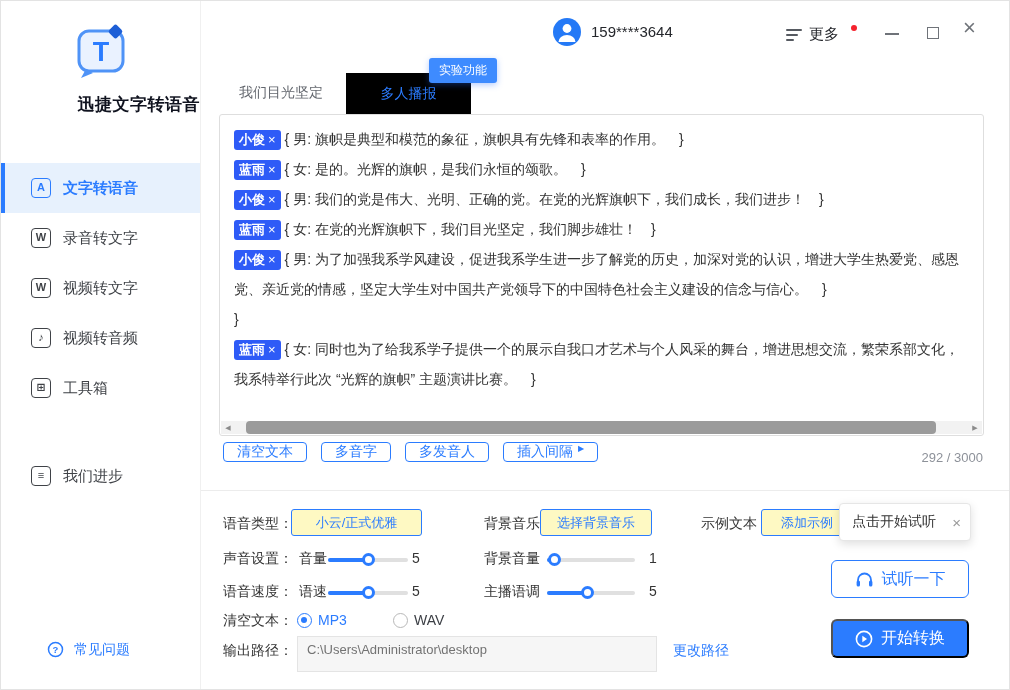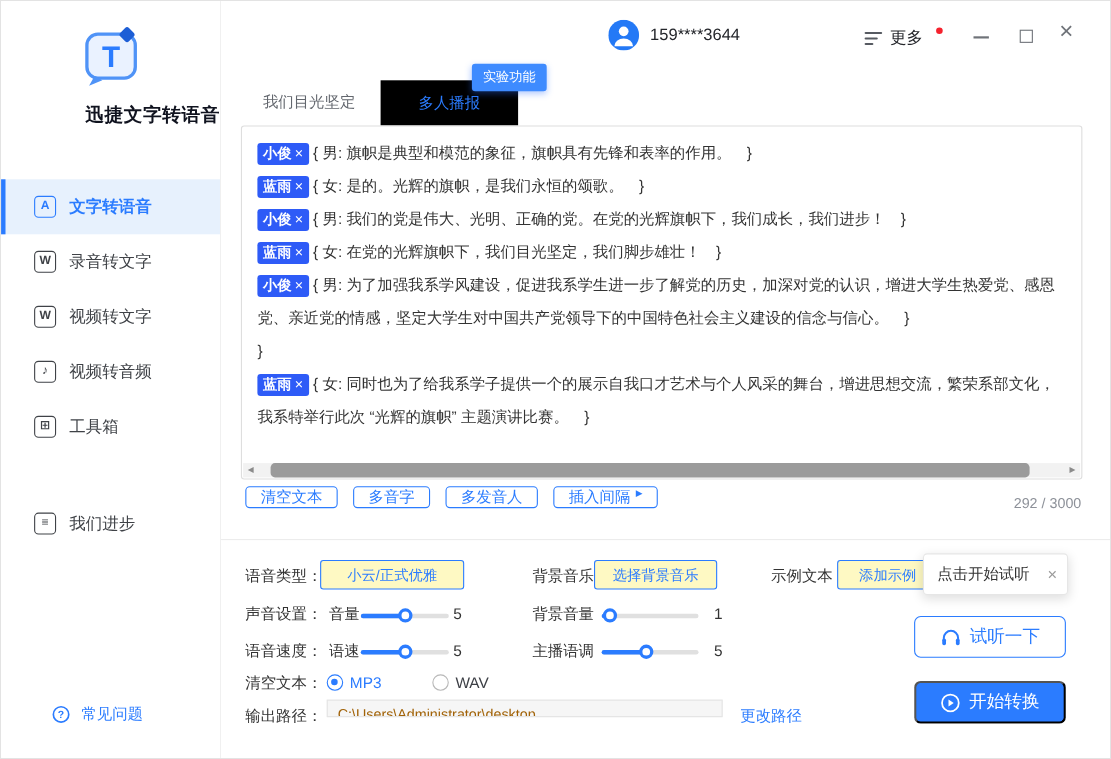--- a/index.html
+++ b/index.html
@@ -63,21 +63,21 @@
   .slider{position:absolute;height:4px;background:#e0e0e0;border-radius:2px;cursor:pointer}
   .slider .fill{position:relative;height:4px;background:var(--primary,#2b7cff);border-radius:2px}
   .slider .knob{position:absolute;right:-7px;top:-5px;width:13px;height:13px;background:#fff;border:3px solid var(--primary,#2b7cff);border-radius:50%}
   .f50{width:50%}.f8{width:8%}.f45{width:45%}
   .valtxt{position:absolute;font-size:14px;color:#333}
   .radio{position:absolute;width:15px;height:15px;border-radius:50%;border:1.5px solid #b8b8b8;background:#fff;cursor:pointer}
   .radio.sel{border-color:var(--primary,#2b7cff)}
   .radio.sel::after{content:"";position:absolute;left:3px;top:3px;width:6px;height:6px;border-radius:50%;background:var(--primary,#2b7cff)}
   .rlbl-on{position:absolute;font-size:14px;color:var(--primary,#2b7cff);cursor:pointer}
   .rlbl-off{position:absolute;font-size:14px;color:#3c3f45;cursor:pointer}
-  .pathbox{position:absolute;left:96px;top:635px;width:360px;height:16px;line-height:25px;padding-left:9px;background:#f6f6f6;border:1px solid #e4e4e4;color:#a16207;font-size:13px;white-space:nowrap;overflow:hidden;cursor:text}
+  .pathbox{position:absolute;left:96px;top:635px;width:360px;height:36px;line-height:25px;padding-left:9px;background:#f6f6f6;border:1px solid #e4e4e4;color:#737373;font-size:13px;white-space:nowrap;overflow:hidden;cursor:text}
   .link{position:absolute;color:var(--primary,#2b7cff);font-size:14px;cursor:pointer}
   .tooltip{position:absolute;left:638px;top:502px;width:132px;height:38px;background:#fff;border:1px solid #e6e6e6;border-radius:4px;box-shadow:0 3px 10px rgba(0,0,0,.13);display:flex;align-items:center;padding:0 9px 0 12px;z-index:6}
   .tooltip .tt{font-size:14px;color:#333}
   .tooltip .tclose{margin-left:auto;color:#9a9a9a;font-size:15px;cursor:pointer}
   .listen{position:absolute;left:630px;top:559px;width:138px;height:38px;border:1px solid var(--primary,#2b7cff);border-radius:6px;background:#fff;color:var(--primary,#2b7cff);font-size:16px;display:flex;align-items:center;justify-content:center;gap:8px;cursor:pointer}
   .convert{position:absolute;left:630px;top:618px;width:138px;height:39px;border-radius:6px;background:var(--primary,#2b7cff);color:#fff;font-size:16px;display:flex;align-items:center;justify-content:center;gap:8px;cursor:pointer}
 </style>
 </head>
 <body>
 

